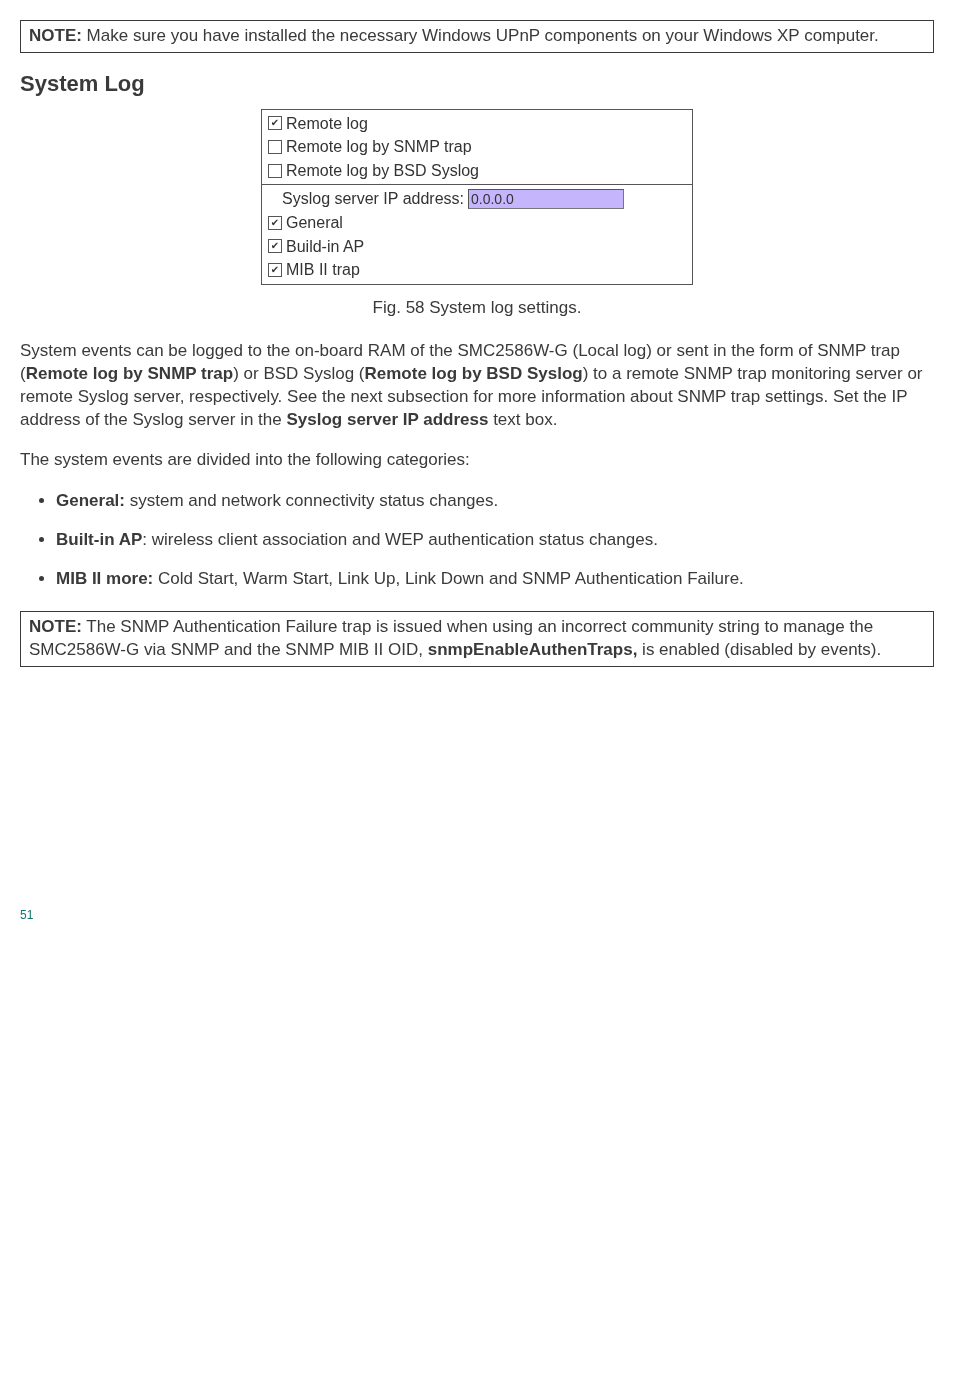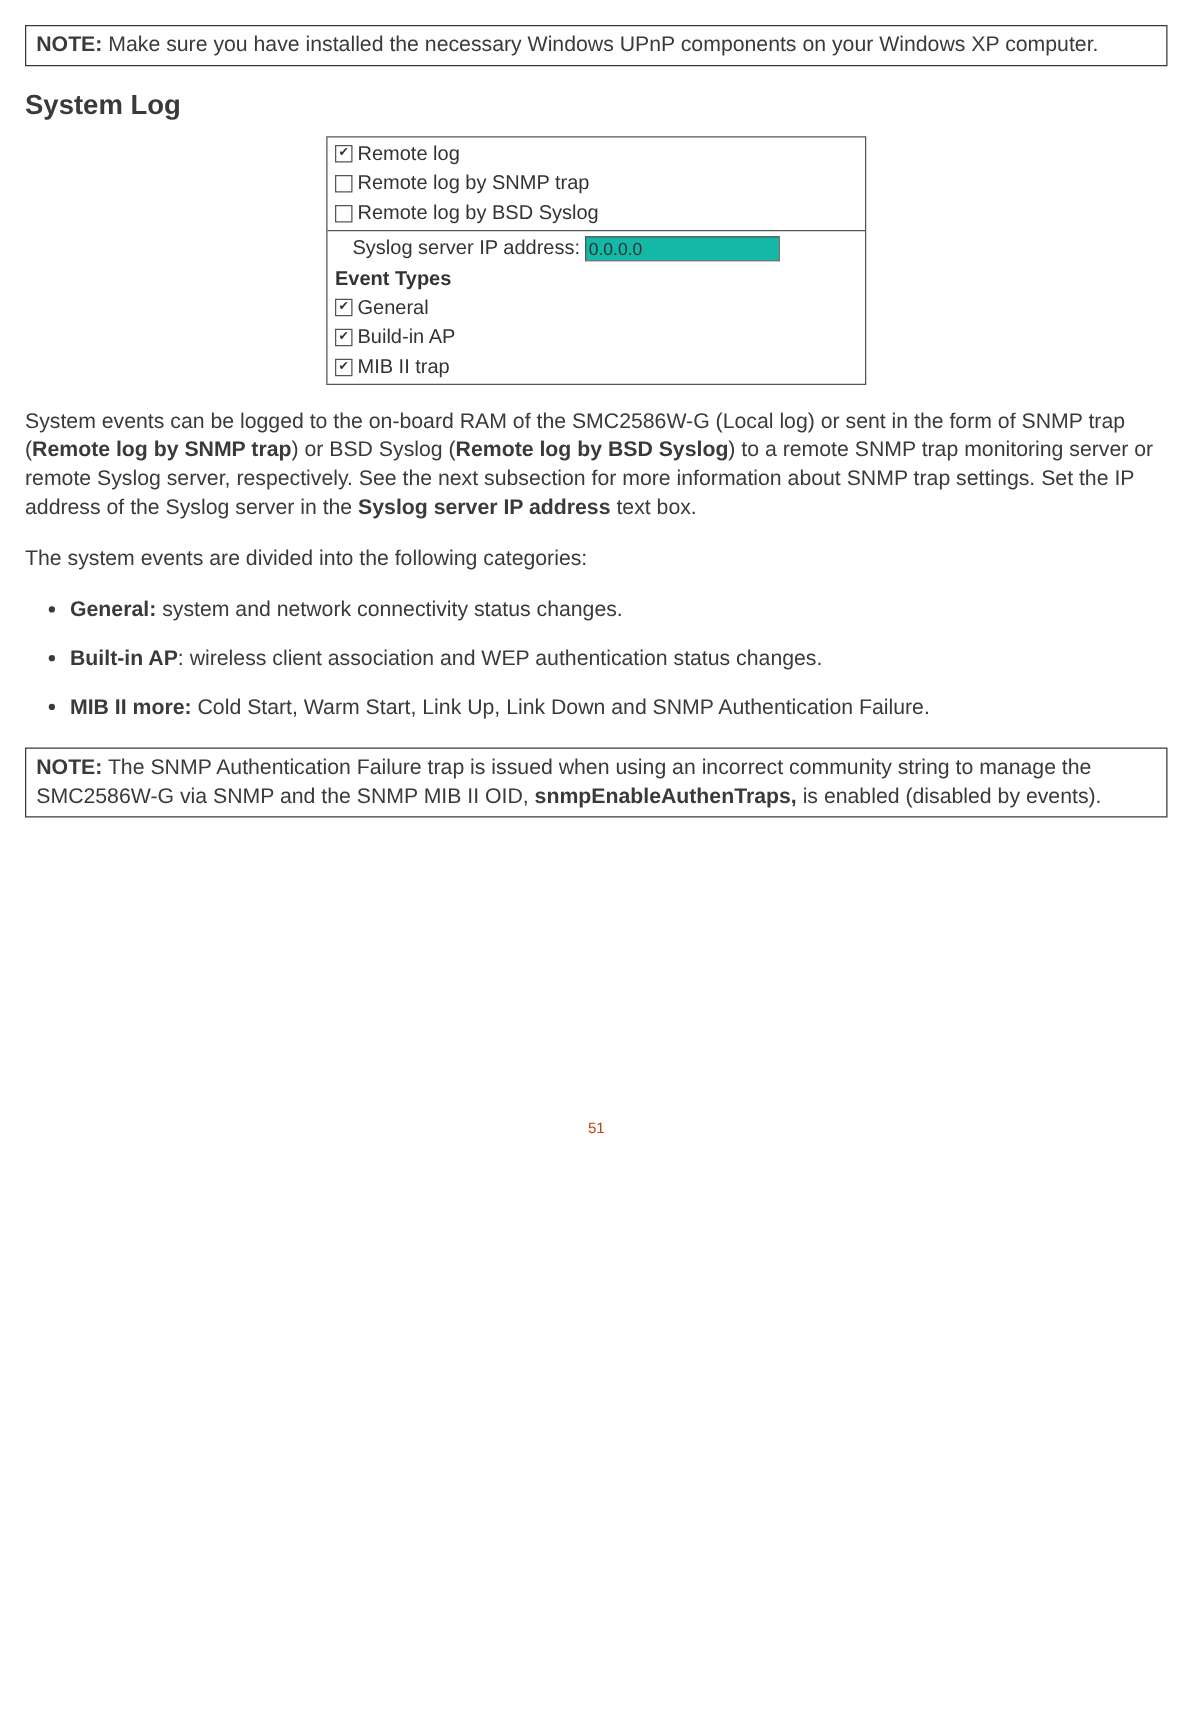--- a/index.html
+++ b/index.html
@@ -61,21 +61,21 @@
     line-height: 1;
   }
   .fig-indent {
     padding-left: 14px;
     align-items: center;
   }
   .fig-input {
     border: 1px solid #777;
     border-top-color: #555;
     border-left-color: #555;
-    background: #14b8a6;
+    background: #c4b5fd;
     font-size: 14px;
     padding: 0 2px;
     width: 150px;
     height: 18px;
     display: inline-block;
   }
   .fig-subhead {
     font-weight: bold;
     margin-top: 2px;
   }
@@ -92,24 +92,24 @@
   }
   ul.bullets {
     list-style: disc;
     padding-left: 36px;
     margin: 14px 0 20px 0;
   }
   ul.bullets li {
     margin-bottom: 16px;
   }
   .footer {
-    text-align: center;
+    text-align: left;
     font-size: 12px;
     margin-top: 240px;
-    color: #c2410c;
+    color: #0f766e;
   }
 </style>
 </head>
 <body>
 
 <div class="note-box">
   <span class="bold">NOTE:</span><span> Make sure you have installed the necessary Windows UPnP components on your Windows XP computer.</span>
 </div>
 
 <h2 class="section-heading">System Log</h2>
@@ -128,35 +128,35 @@
       <div class="fig-row">
         <span class="fig-check"></span>
         <span>Remote log by BSD Syslog</span>
       </div>
     </div>
     <div class="fig-section">
       <div class="fig-row fig-indent">
         <span>Syslog server IP address:</span>
         <span class="fig-input">0.0.0.0</span>
       </div>
-      <div class="fig-subhead">Event Types</div>
       <div class="fig-row">
         <span class="fig-check">✔</span>
         <span>General</span>
       </div>
       <div class="fig-row">
         <span class="fig-check">✔</span>
         <span>Build-in AP</span>
       </div>
       <div class="fig-row">
         <span class="fig-check">✔</span>
         <span>MIB II trap</span>
       </div>
     </div>
   </div>
+  <div class="fig-caption">Fig. 58 System log settings.</div>
 </div>
 
 <p class="para">
   <span>System events can be logged to the on-board RAM of the SMC2586W-G (Local log) or sent in the form of SNMP trap (</span><span class="bold">Remote log by SNMP trap</span><span>) or BSD Syslog (</span><span class="bold">Remote log by BSD Syslog</span><span>) to a remote SNMP trap monitoring server or remote Syslog server, respectively. See the next subsection for more information about SNMP trap settings. Set the IP address of the Syslog server in the </span><span class="bold">Syslog server IP address</span><span> text box.</span>
 </p>
 
 <p class="para">The system events are divided into the following categories:</p>
 
 <ul class="bullets">
   <li>

